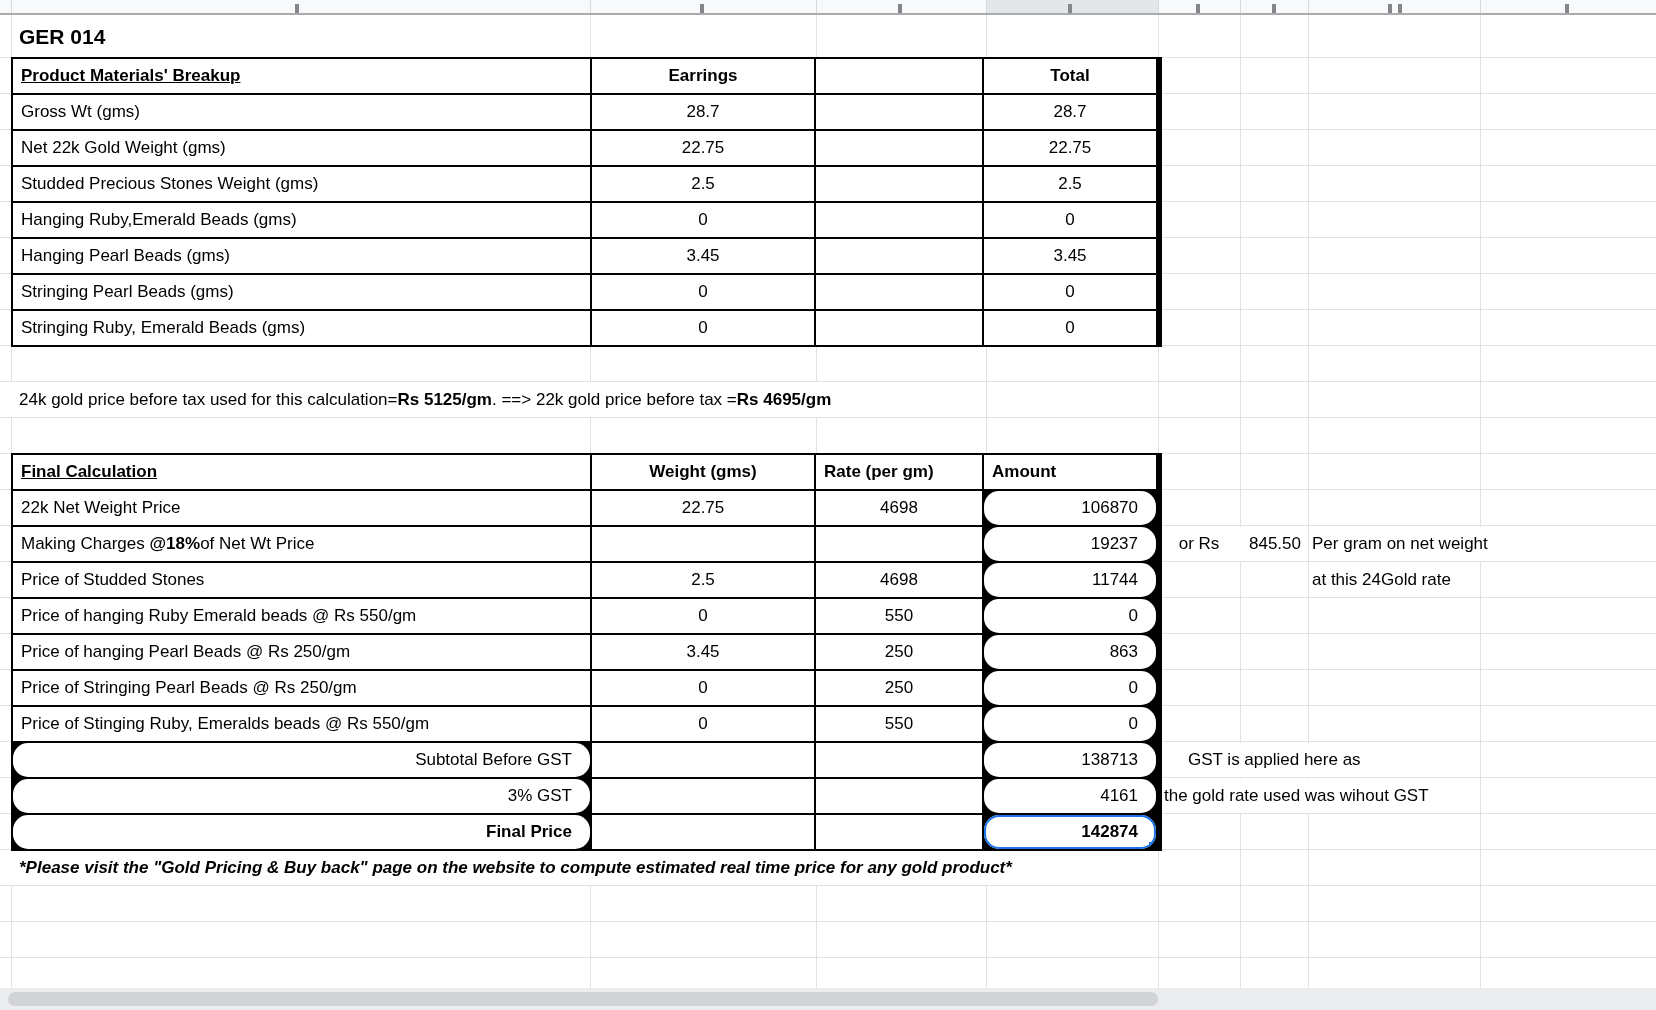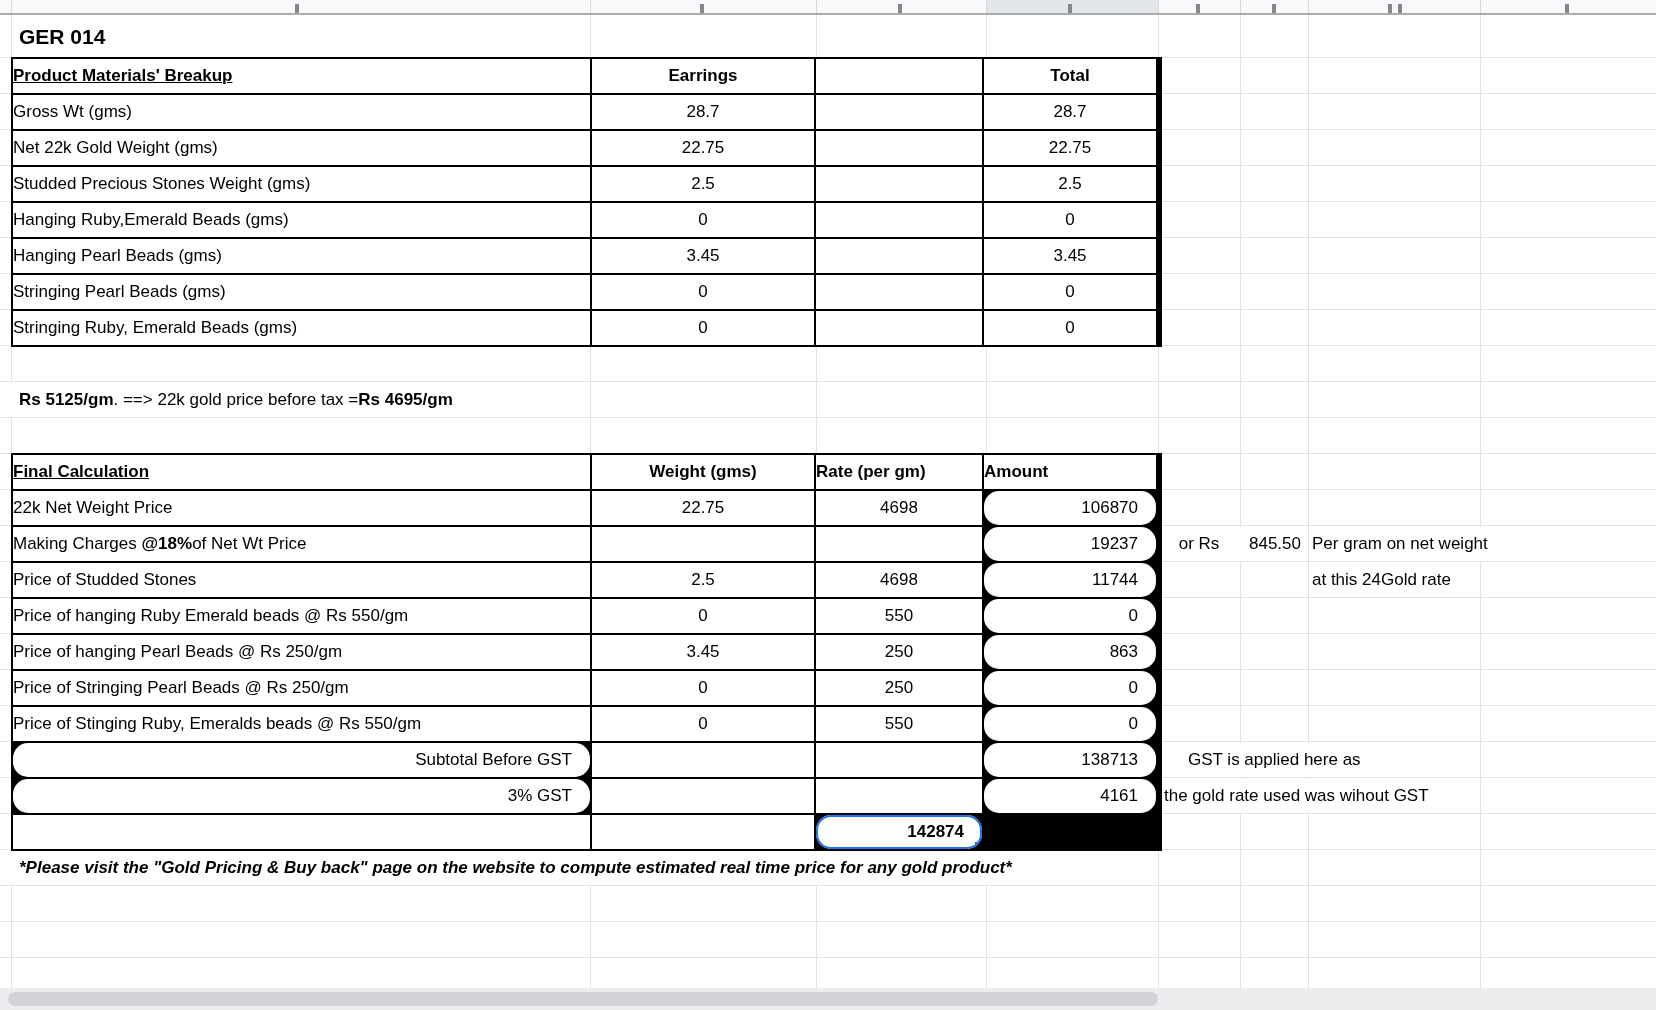--- a/index.html
+++ b/index.html
@@ -17,21 +17,21 @@
   .hgl{position:absolute;left:0;width:1656px;height:1px;background:#e2e2e2;z-index:1;}
   
   #title{position:absolute;left:19px;top:17px;height:40px;display:flex;align-items:center;
          font-size:21px;font-weight:bold;z-index:2;background:#fff;padding-right:10px;}
   
   .tbl{position:absolute;left:11px;width:1147px;background:#000;border:2px solid #000;
        display:grid;grid-template-columns:577px 222px 166px 172px;grid-auto-rows:34px;gap:2px;z-index:3;}
   #tbl1{top:57px;}
   #tbl2{top:453px;}
   .tbl>div{background:#fff;display:flex;align-items:center;font-size:17px;overflow:hidden;white-space:nowrap;}
-  .l{padding-left:0;}
+  .l{padding-left:8px;}
   .c{justify-content:center;}
   .r{justify-content:flex-end;padding-right:18px;border-radius:15px;}
   .b{font-weight:bold;}
   .u{text-decoration:underline;}
   .sel{position:relative;box-shadow:inset 0 0 0 2px #1a73e8;z-index:5;}
   .fill-handle{position:absolute;right:-1px;bottom:-1px;width:8px;height:8px;background:#1a73e8;z-index:6;}
   
   .freetext{position:absolute;z-index:2;background:#fff;display:flex;align-items:center;
             font-size:17px;white-space:nowrap;padding:0 6px 0 8px;height:34px;}
   #goldnote{left:11px;top:382px;height:35px;}
@@ -148,20 +148,21 @@
     <div></div>
     <div class="c">0</div>
 
     <div class="l">Stringing Ruby, Emerald Beads (gms)</div>
     <div class="c">0</div>
     <div></div>
     <div class="c">0</div>
   </div>
 
   <div id="goldnote" class="freetext">
+    <span>24k gold price before tax used for this calculation= </span>
       <span class="b">Rs 5125/gm</span>
       <span>.  ==&gt; 22k gold price before tax =</span>
       <span class="b">Rs 4695/gm</span>
   </div>
 
   <div id="tbl2" class="tbl">
     <div class="l b u">Final Calculation</div>
     <div class="c b">Weight (gms)</div>
     <div class="l b">Rate (per gm)</div>
     <div class="l b">Amount</div>
@@ -204,20 +205,21 @@
     <div class="r">Subtotal Before GST</div>
     <div></div>
     <div></div>
     <div class="r">138713</div>
 
     <div class="r">3% GST</div>
     <div></div>
     <div></div>
     <div class="r">4161</div>
 
+    <div class="r b">Final Price</div>
     <div></div>
     <div></div>
     <div class="r b sel">
       <span>142874</span>
       <span class="fill-handle"></span>
     </div>
   </div>
 
   <div id="ann-or-rs" class="ann">or Rs</div>
   <div id="ann-pergram-val" class="ann">845.50</div>

